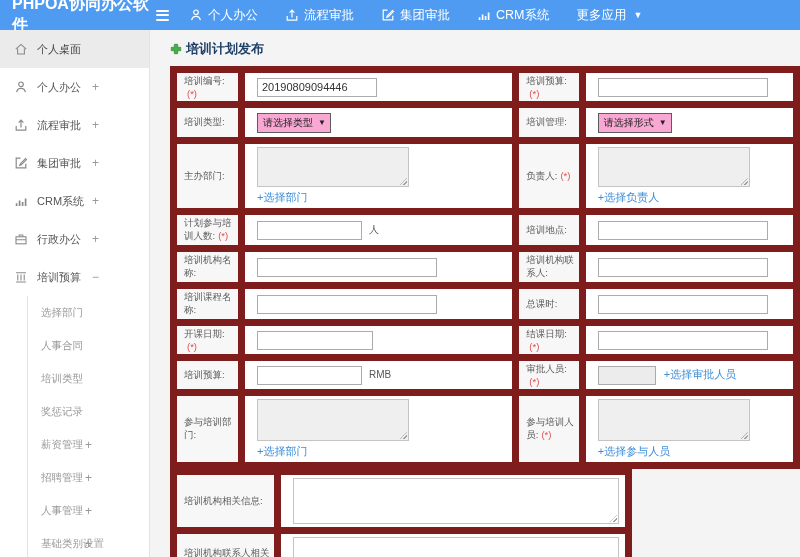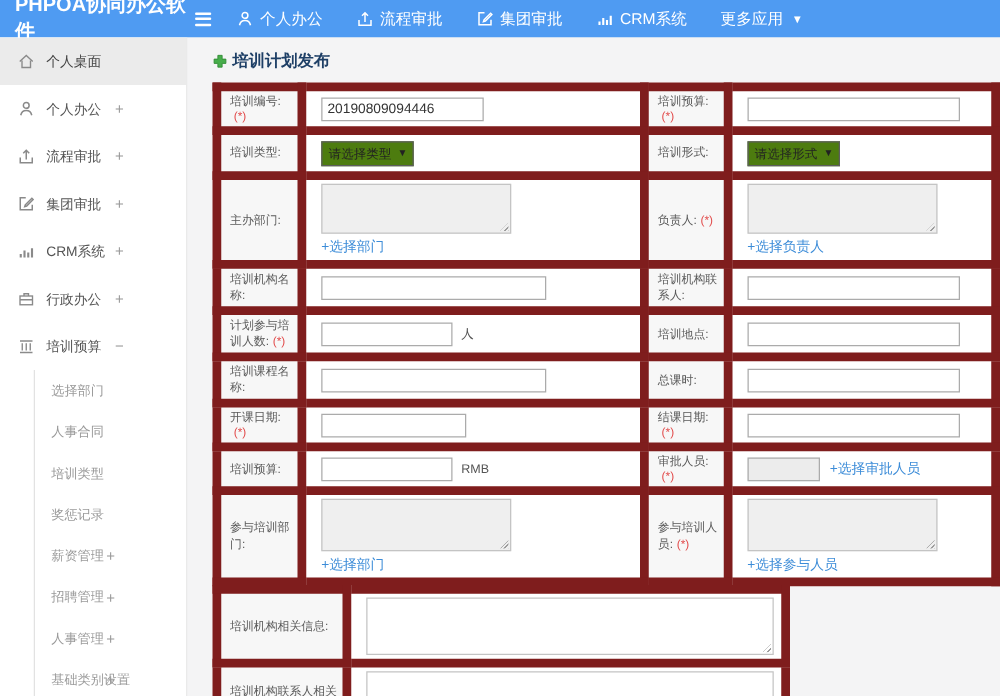--- a/index.html
+++ b/index.html
@@ -41,21 +41,21 @@
   table.form td { border:7px solid #7f1d1d; vertical-align:middle; }
   td.lbl { background:#f7f7f7; padding:2px 4px 2px 7px; font-size:9.5px; color:#5a5a5a; }
   td.fld { background:#fff; padding:3px 6px 3px 12px; font-size:10px; color:#555; }
   .req { color:#e24c4c; margin-left:3px; font-size:9.5px; }
 
   .ti { height:19px; border:1px solid #ababab; background:#fff; padding:1px 4px;
     font-size:11px; color:#333; font-family:inherit; vertical-align:middle; }
   .ti.ro { background:#ececec; }
   .sfx { margin-left:7px; font-size:10px; color:#555; }
   .sel { display:inline-flex; align-items:center; gap:5px; border:1px solid #5d5d5d;
-    background:#4d7c0f; padding:2px 4px 2px 5px; font-size:10px; color:#222; cursor:pointer; }
+    background:#f9a8d4; padding:2px 4px 2px 5px; font-size:10px; color:#222; cursor:pointer; }
   .selc { font-size:8px; color:#222; }
   .ta { position:relative; background:#efefef; border:1px solid #c4c4c4; }
   .ta.big { background:#fff; }
   .rsz::after { content:""; position:absolute; right:1px; bottom:1px; width:7px; height:7px;
     background:repeating-linear-gradient(135deg,transparent 0 1.5px,#9c9c9c 1.5px 2.6px);
     clip-path:polygon(100% 0,100% 100%,0 100%); }
   a.lnk { color:#3c8cd8; font-size:11px; text-decoration:none; cursor:pointer; margin-left:8px; }
   a.lnk.blk { display:block; margin:3px 0 0 0; }
   table.form + table.form { margin-top:-1px; }
 </style>
@@ -226,58 +226,58 @@
   <table class="form" id="formTop">
     <colgroup>
         <col style="width:104px">
         <col style="width:342px">
         <col style="width:101px">
         <col style="width:233px">
       </colgroup>
     <tbody>
         <tr>
           <td class="lbl" style="height:30px"><span>培训编号:</span><span class="req">(*)</span></td>
-          <td class="fld"><input class="ti" style="width: 130px;" value="20190809094446"></td>
+          <td class="fld"><input class="ti" style="width: 120px;" value="20190809094446"></td>
           <td class="lbl"><span>培训预算:</span><span class="req">(*)</span></td>
           <td class="fld"><input class="ti" style="width: 170px;" value=""></td>
         </tr>
         <tr>
           <td class="lbl" style="height:36px"><span>培训类型:</span></td>
           <td class="fld"><span class="sel">
               <span>请选择类型</span>
               <span class="selc">▼</span>
             </span></td>
-          <td class="lbl"><span>培训形式:</span></td>
+          <td class="lbl"><span>培训管理:</span></td>
           <td class="fld"><span class="sel">
               <span>请选择形式</span>
               <span class="selc">▼</span>
             </span></td>
         </tr>
         <tr>
           <td class="lbl" style="height:60px"><span>主办部门:</span></td>
           <td class="fld">
             <div class="ta rsz" style="width:152px;height:40px"></div>
             <a class="lnk blk">+选择部门</a>
           </td>
           <td class="lbl"><span>负责人:</span><span class="req">(*)</span></td>
           <td class="fld">
             <div class="ta rsz" style="width:152px;height:40px"></div>
             <a class="lnk blk">+选择负责人</a>
           </td>
         </tr>
         <tr>
+          <td class="lbl" style="height:29px"><span>计划参与培训人数:</span><span class="req">(*)</span></td>
+          <td class="fld"><input class="ti" style="width: 105px;" value=""><span class="sfx">人</span></td>
+          <td class="lbl"><span>培训地点:</span></td>
+          <td class="fld"><input class="ti" style="width: 170px;" value=""></td>
+        </tr>
+        <tr>
           <td class="lbl" style="height:29px"><span>培训机构名称:</span></td>
           <td class="fld"><input class="ti" style="width: 180px;" value=""></td>
           <td class="lbl"><span>培训机构联系人:</span></td>
-          <td class="fld"><input class="ti" style="width: 170px;" value=""></td>
-        </tr>
-        <tr>
-          <td class="lbl" style="height:29px"><span>计划参与培训人数:</span><span class="req">(*)</span></td>
-          <td class="fld"><input class="ti" style="width: 105px;" value=""><span class="sfx">人</span></td>
-          <td class="lbl"><span>培训地点:</span></td>
           <td class="fld"><input class="ti" style="width: 170px;" value=""></td>
         </tr>
         <tr>
           <td class="lbl" style="height:28px"><span>培训课程名称:</span></td>
           <td class="fld"><input class="ti" style="width: 180px;" value=""></td>
           <td class="lbl"><span>总课时:</span></td>
           <td class="fld"><input class="ti" style="width: 170px;" value=""></td>
         </tr>
         <tr>
           <td class="lbl" style="height:28px"><span>开课日期:</span><span class="req">(*)</span></td>

